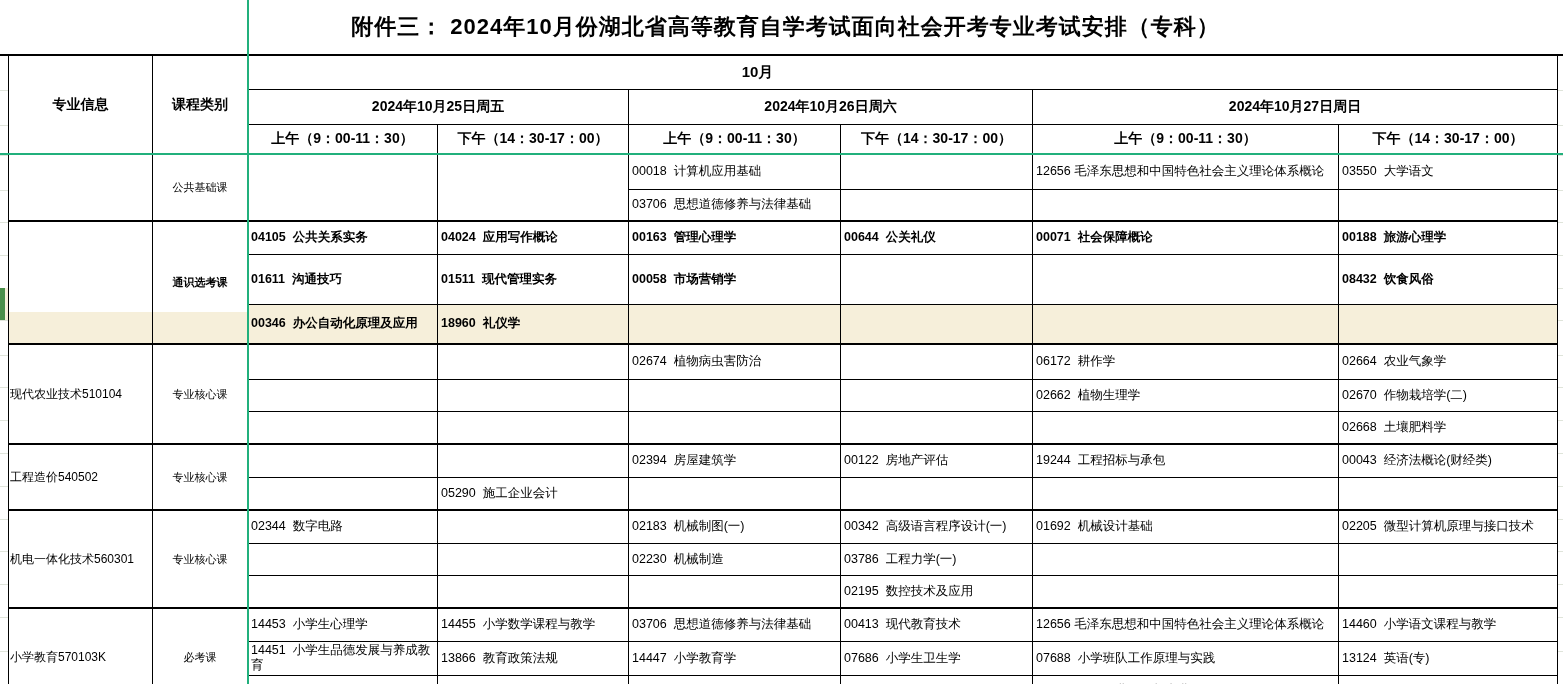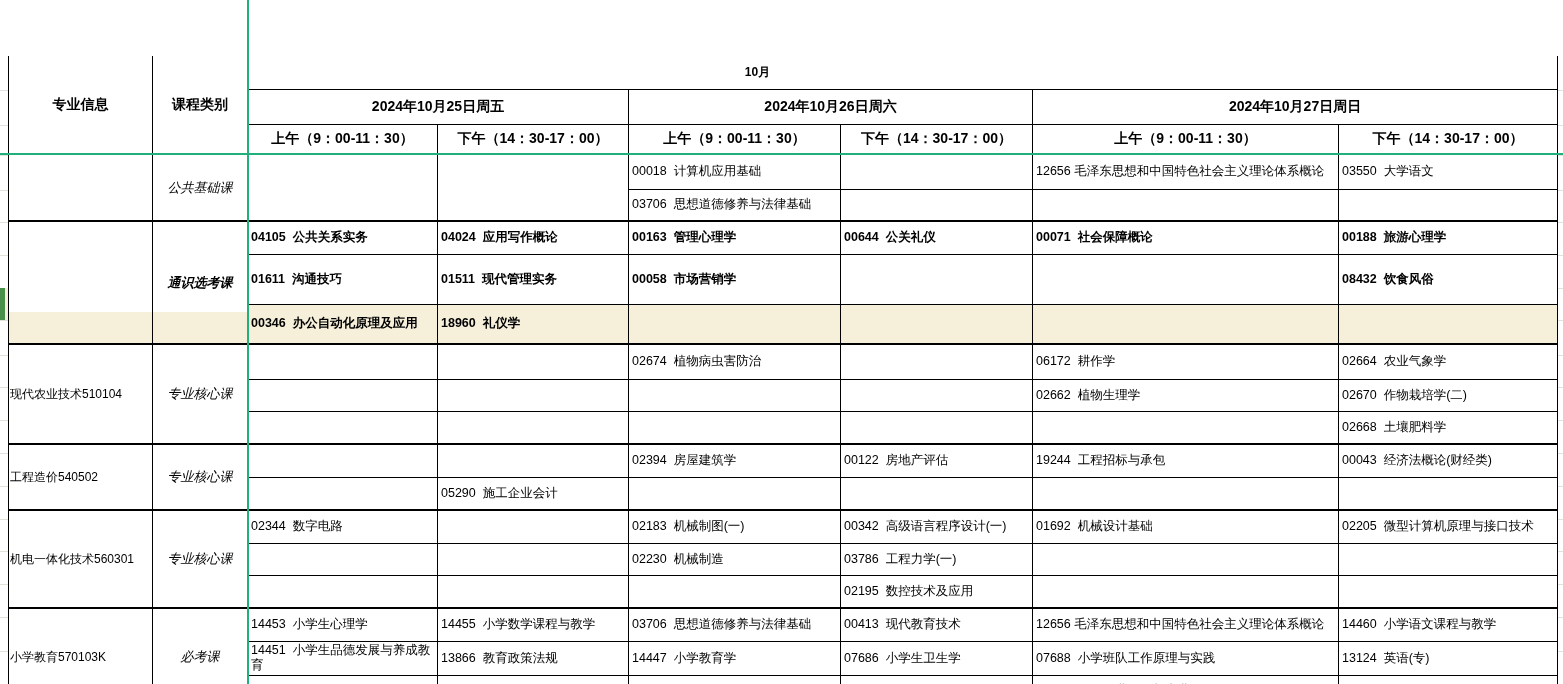--- a/index.html
+++ b/index.html
@@ -10,23 +10,23 @@
              border-bottom:2px solid #000;display:flex;align-items:center;justify-content:center;
              padding-left:8px;z-index:2;}
   .title{font-size:22px;font-weight:bold;letter-spacing:1px;white-space:nowrap;}
   
   table{border-collapse:collapse;table-layout:fixed;width:1549px;position:absolute;left:8px;top:56px;
         background:#fff;z-index:1;}
   th,td{border:1px solid #000;box-sizing:border-box;padding:0;overflow:hidden;background:#fff;}
   thead th{font-weight:bold;font-size:14px;text-align:center;vertical-align:middle;white-space:nowrap;}
   tr.r-month{height:33px;} tr.r-dates{height:35px;} tr.r-sess{height:30px;}
   tr.r-month>th{border-top:none;}
-  th.month-h{font-size:12px;padding-right:290px;}
+  th.month-h{font-size:15px;padding-right:290px;}
   td.major{font-size:12px;text-align:left;vertical-align:middle;padding:0 1px;white-space:nowrap;}
-  td.cat{font-size:13px;text-align:center;vertical-align:middle;white-space:nowrap;font-style:italic;}
+  td.cat{font-size:11px;text-align:center;vertical-align:middle;white-space:nowrap;}
   td.course{font-size:12.5px;line-height:15px;text-align:left;vertical-align:middle;
             padding:0 2px 0 3px;white-space:pre;}
   .b{font-weight:bold;margin-left:24px;}
   td.hl{background:var(--hl);}
   tr.block-start>th, tr.block-start>td{border-top-width:2px;}
   tbody tr:last-child>td{border-bottom:2px solid #000;}
   td.rel{position:relative;}
   .ovl{position:absolute;left:0;right:0;bottom:0;height:31px;background:var(--hl);z-index:0;}
   
   .vline{position:absolute;left:247px;top:0;width:2px;height:684px;background:var(--accent);z-index:5;}
@@ -34,20 +34,23 @@
   
   .marker{position:absolute;left:0;top:288px;width:5px;height:32px;background:var(--marker);z-index:6;}
   .marker-pad{position:absolute;left:5px;top:288px;width:3px;height:32px;background:var(--hl);z-index:6;}
   .gline{position:absolute;height:1px;background:var(--grid);z-index:0;}
 </style>
 </head>
 <body>
 
 <div class="stage">
 
+  <div class="title-row">
+    <div class="title">附件三：  2024年10月份湖北省高等教育自学考试面向社会开考专业考试安排（专科）</div>
+  </div>
 
   <table id="schedTable">
     <colgroup>
       <col style="width:144px">
         <col style="width:95px">
         <col style="width:190px">
         <col style="width:191px">
       <col style="width:212px">
         <col style="width:192px">
         <col style="width:306px">

